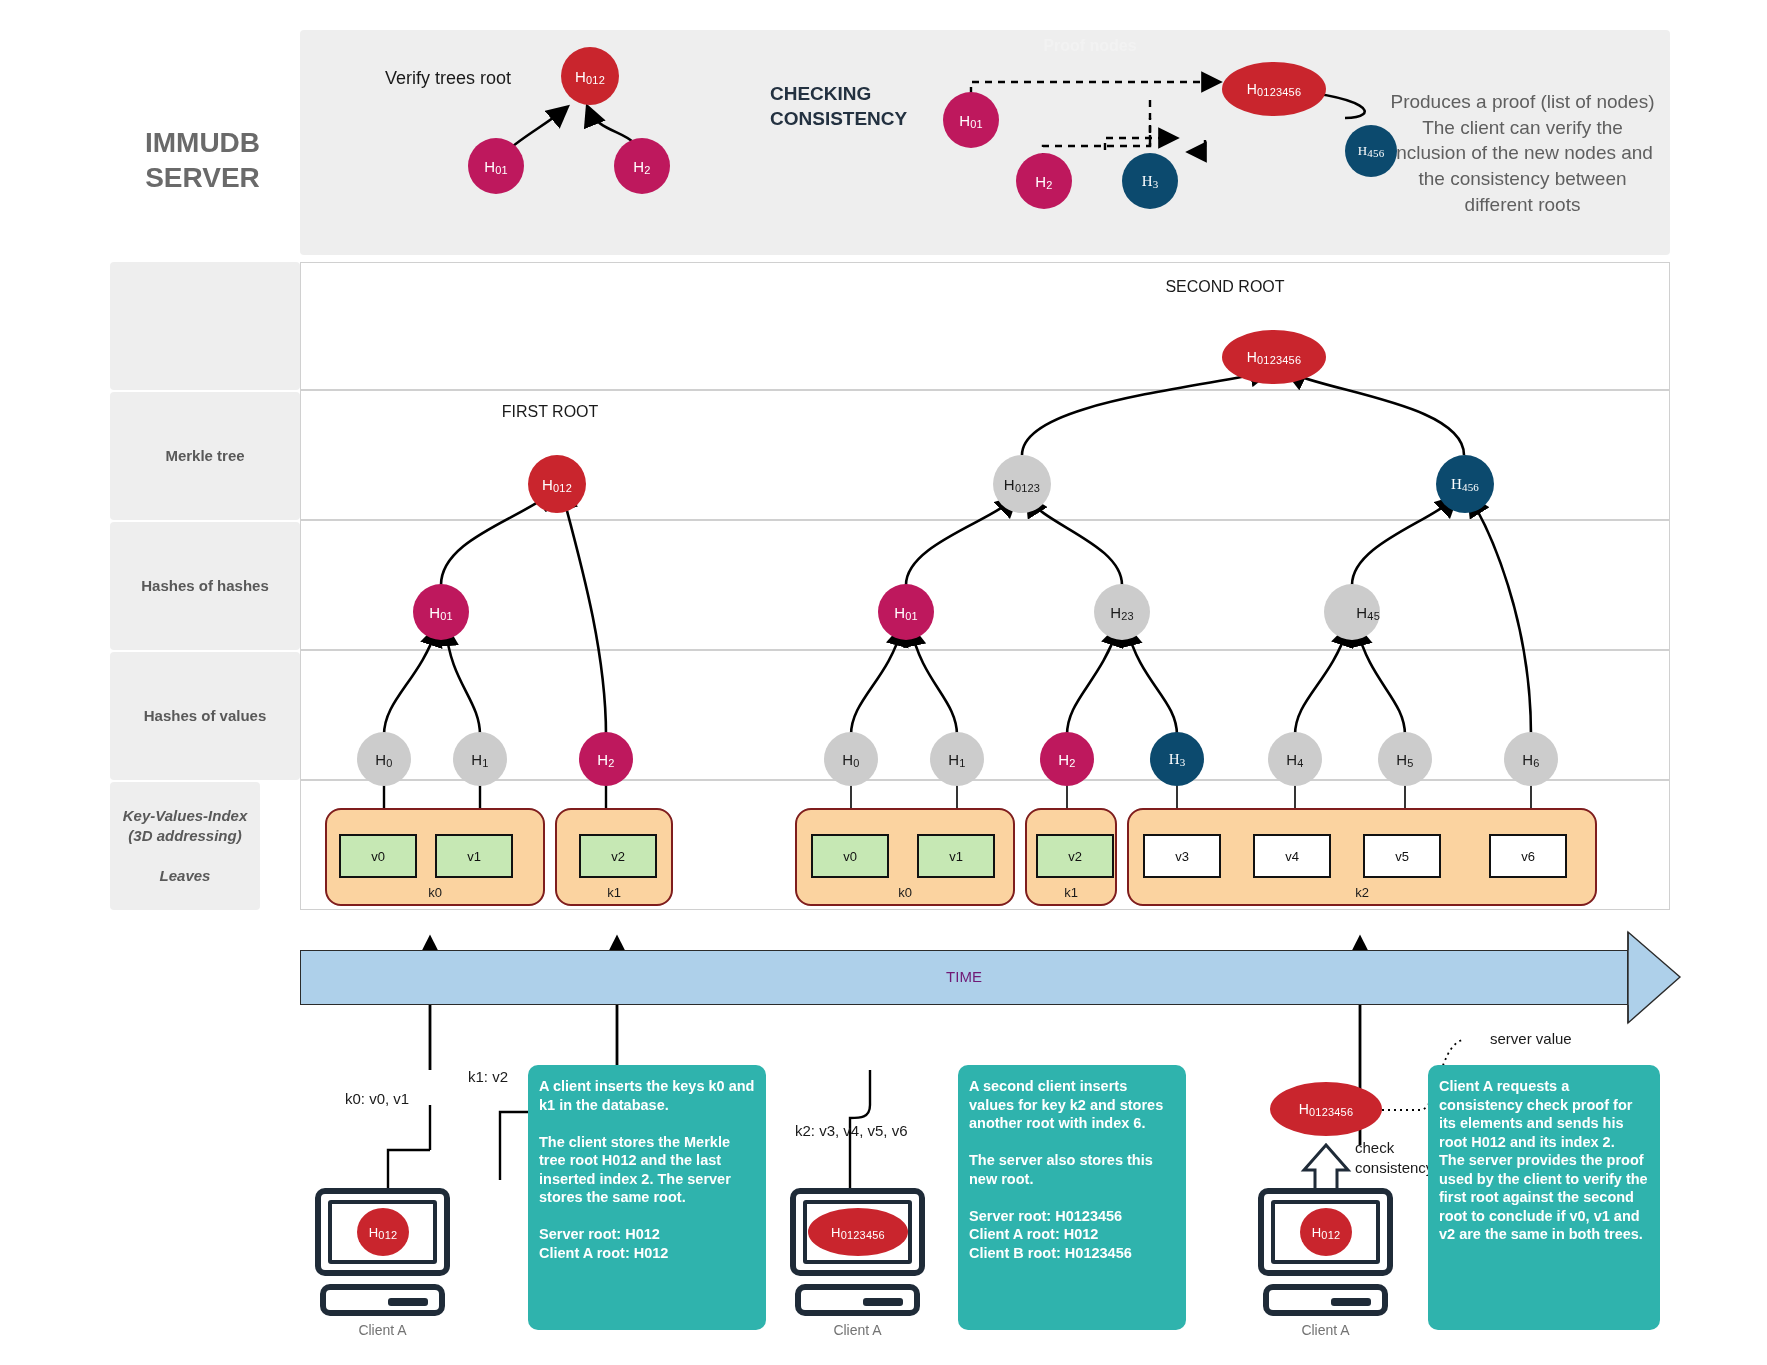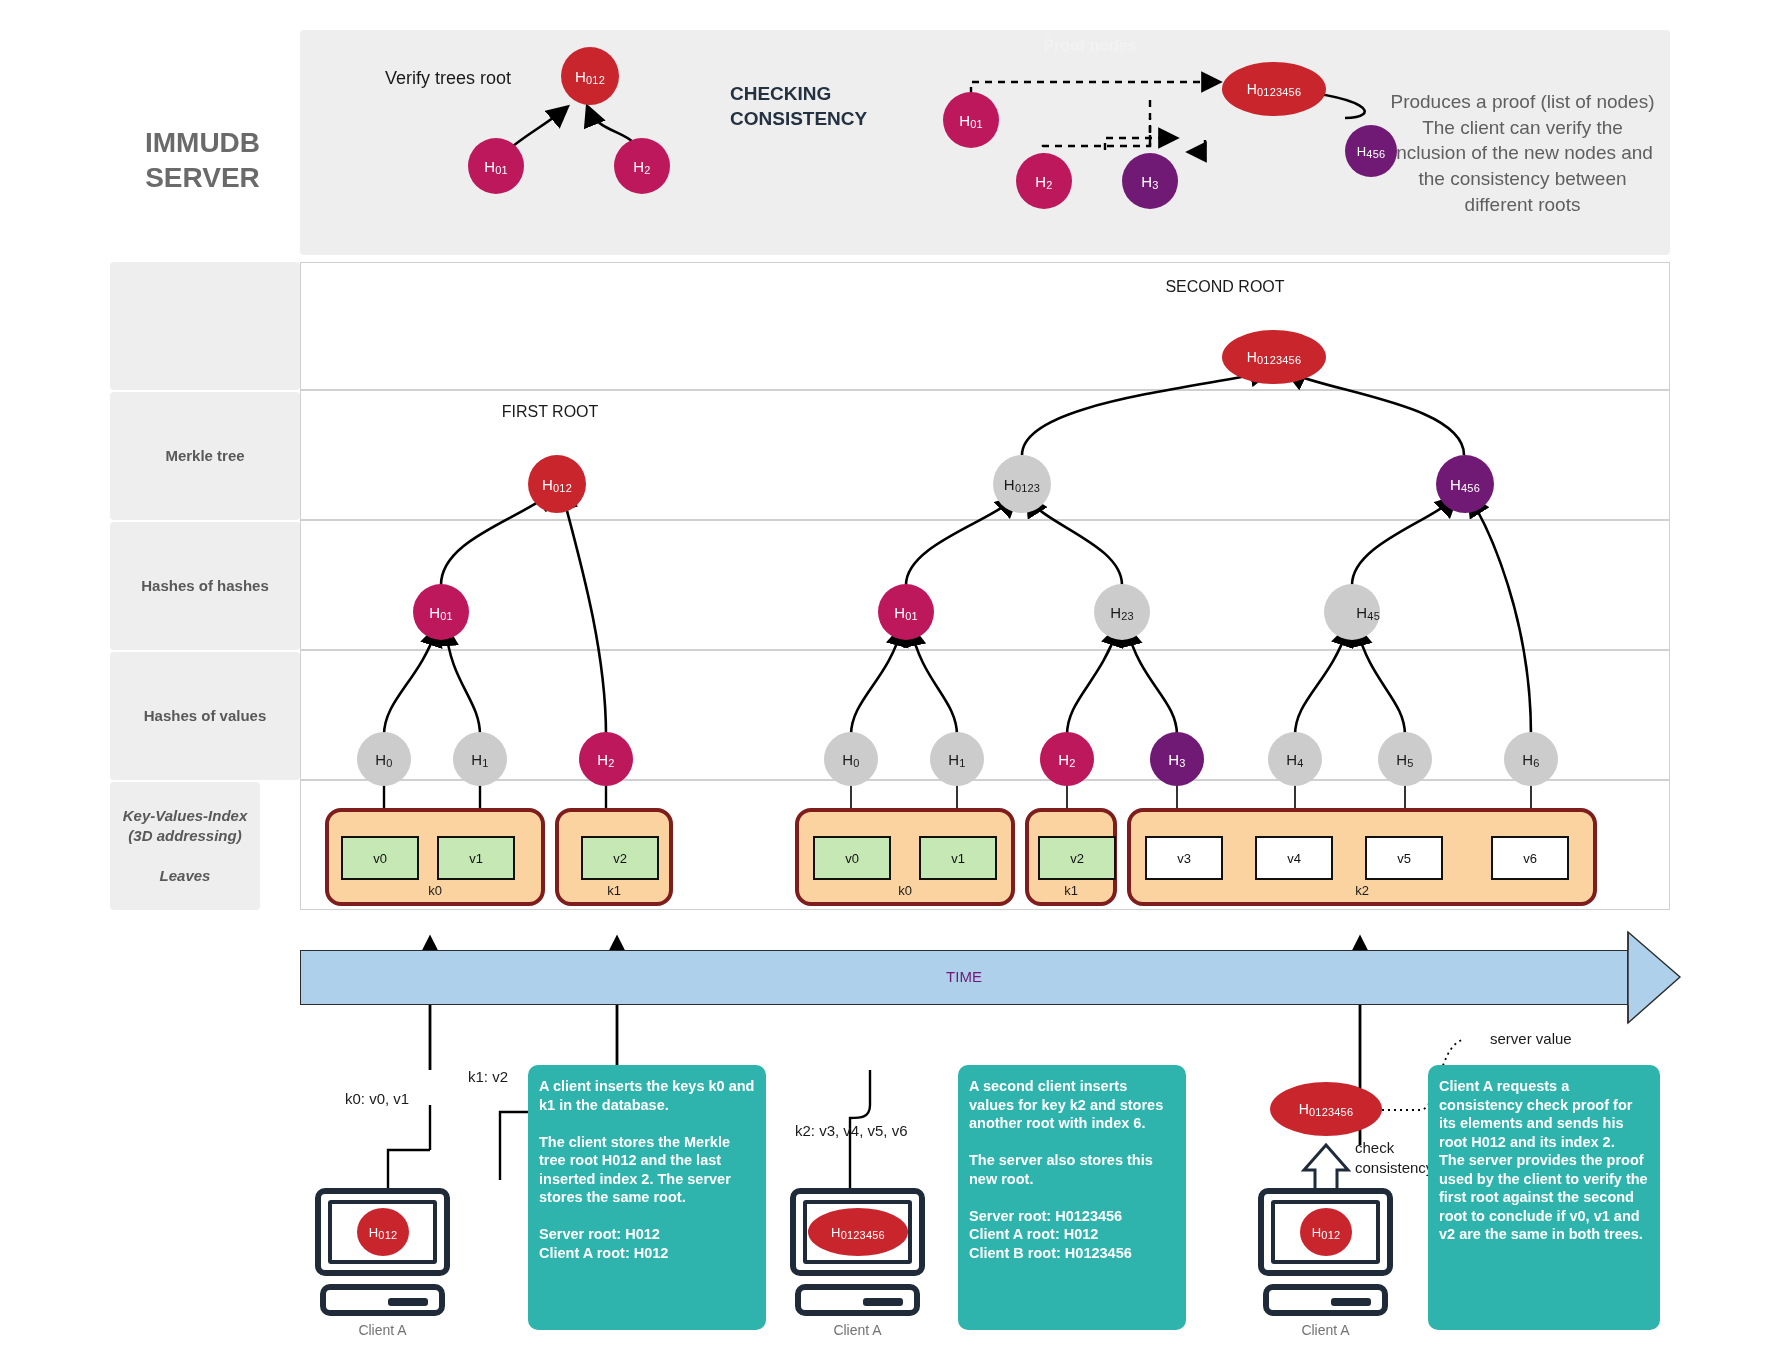--- a/index.html
+++ b/index.html
@@ -12,26 +12,26 @@
   .panel-white{background:#ffffff;border:1px solid #d0d0d0;}
   .row-label{background:#eeeeee;border-radius:4px;display:flex;align-items:center;justify-content:center;
              text-align:center;color:#595959;font-weight:bold;font-size:15px;line-height:1.35;}
 
   
   .node{border-radius:50%;display:flex;align-items:center;justify-content:center;color:#fff;
         font-size:15px;letter-spacing:.2px;}
   .node sub{font-size:11px;vertical-align:baseline;position:relative;top:2px;}
   .n-dark{background:#c9252d;}
   .n-pink{background:#be185d;}
-  .n-salmon{background:#701a75;}
+  .n-salmon{background:#0c4a6e;font-family:Liberation Serif, serif;}
   .n-grey{background:#cccccc;color:#1a1a1a;}
   .ellipse{border-radius:50%;}
 
   
-  .keybox{background:#fbd3a0;border:4px solid #7f1d1d;border-radius:16px;}
+  .keybox{background:#fbd3a0;border:2px solid #7f1d1d;border-radius:16px;}
   .keylabel{position:absolute;left:0;right:0;bottom:4px;text-align:center;font-size:13px;color:#1a1a1a;}
   .vbox{position:absolute;border:2px solid #111;display:flex;align-items:center;justify-content:center;
         font-size:13px;color:#111;}
   .v-green{background:#c6e8b4;}
   .v-white{background:#ffffff;}
 
   
   .txt{color:#1a1a1a;font-size:16px;}
   .title-grey{color:#6a6a6a;font-weight:bold;font-size:28px;line-height:1.25;text-align:center;}
   .hdr-dark{color:#233140;font-weight:bold;font-size:19px;line-height:1.3;}
@@ -60,21 +60,21 @@
 
 <div id="stage">
 
   <div class="abs panel-grey" style="left:300px;top:30px;width:1370px;height:225px;"></div>
 
   <div class="abs title-grey" style="left:105px;top:125px;width:195px;white-space:pre-line;">IMMUDB
 SERVER</div>
 
   <div class="abs txt" style="left:368px;top:68px;width:160px;text-align:center;font-size:18px;">Verify trees root</div>
 
-  <div class="abs hdr-dark" style="left:730px;top:82px;width:200px;white-space:pre-line;">CHECKING
+  <div class="abs hdr-dark" style="left:770px;top:82px;width:200px;white-space:pre-line;">CHECKING
 CONSISTENCY</div>
 
   <div class="abs proof-lbl" style="left:1010px;top:37px;width:160px;text-align:center;">Proof nodes</div>
 
   <div class="abs grey-note" style="left:1390px;top:55px;width:265px;white-space:pre-line;">Produces a proof (list of nodes)
 The client can verify the inclusion of the new nodes and the consistency between different roots</div>
 
   <svg class="abs" style="left:0;top:0;width:1767px;height:1365px;pointer-events:none;">
     <defs>
       <marker id="ah" markerWidth="9" markerHeight="9" refX="7" refY="4.5" orient="auto">

